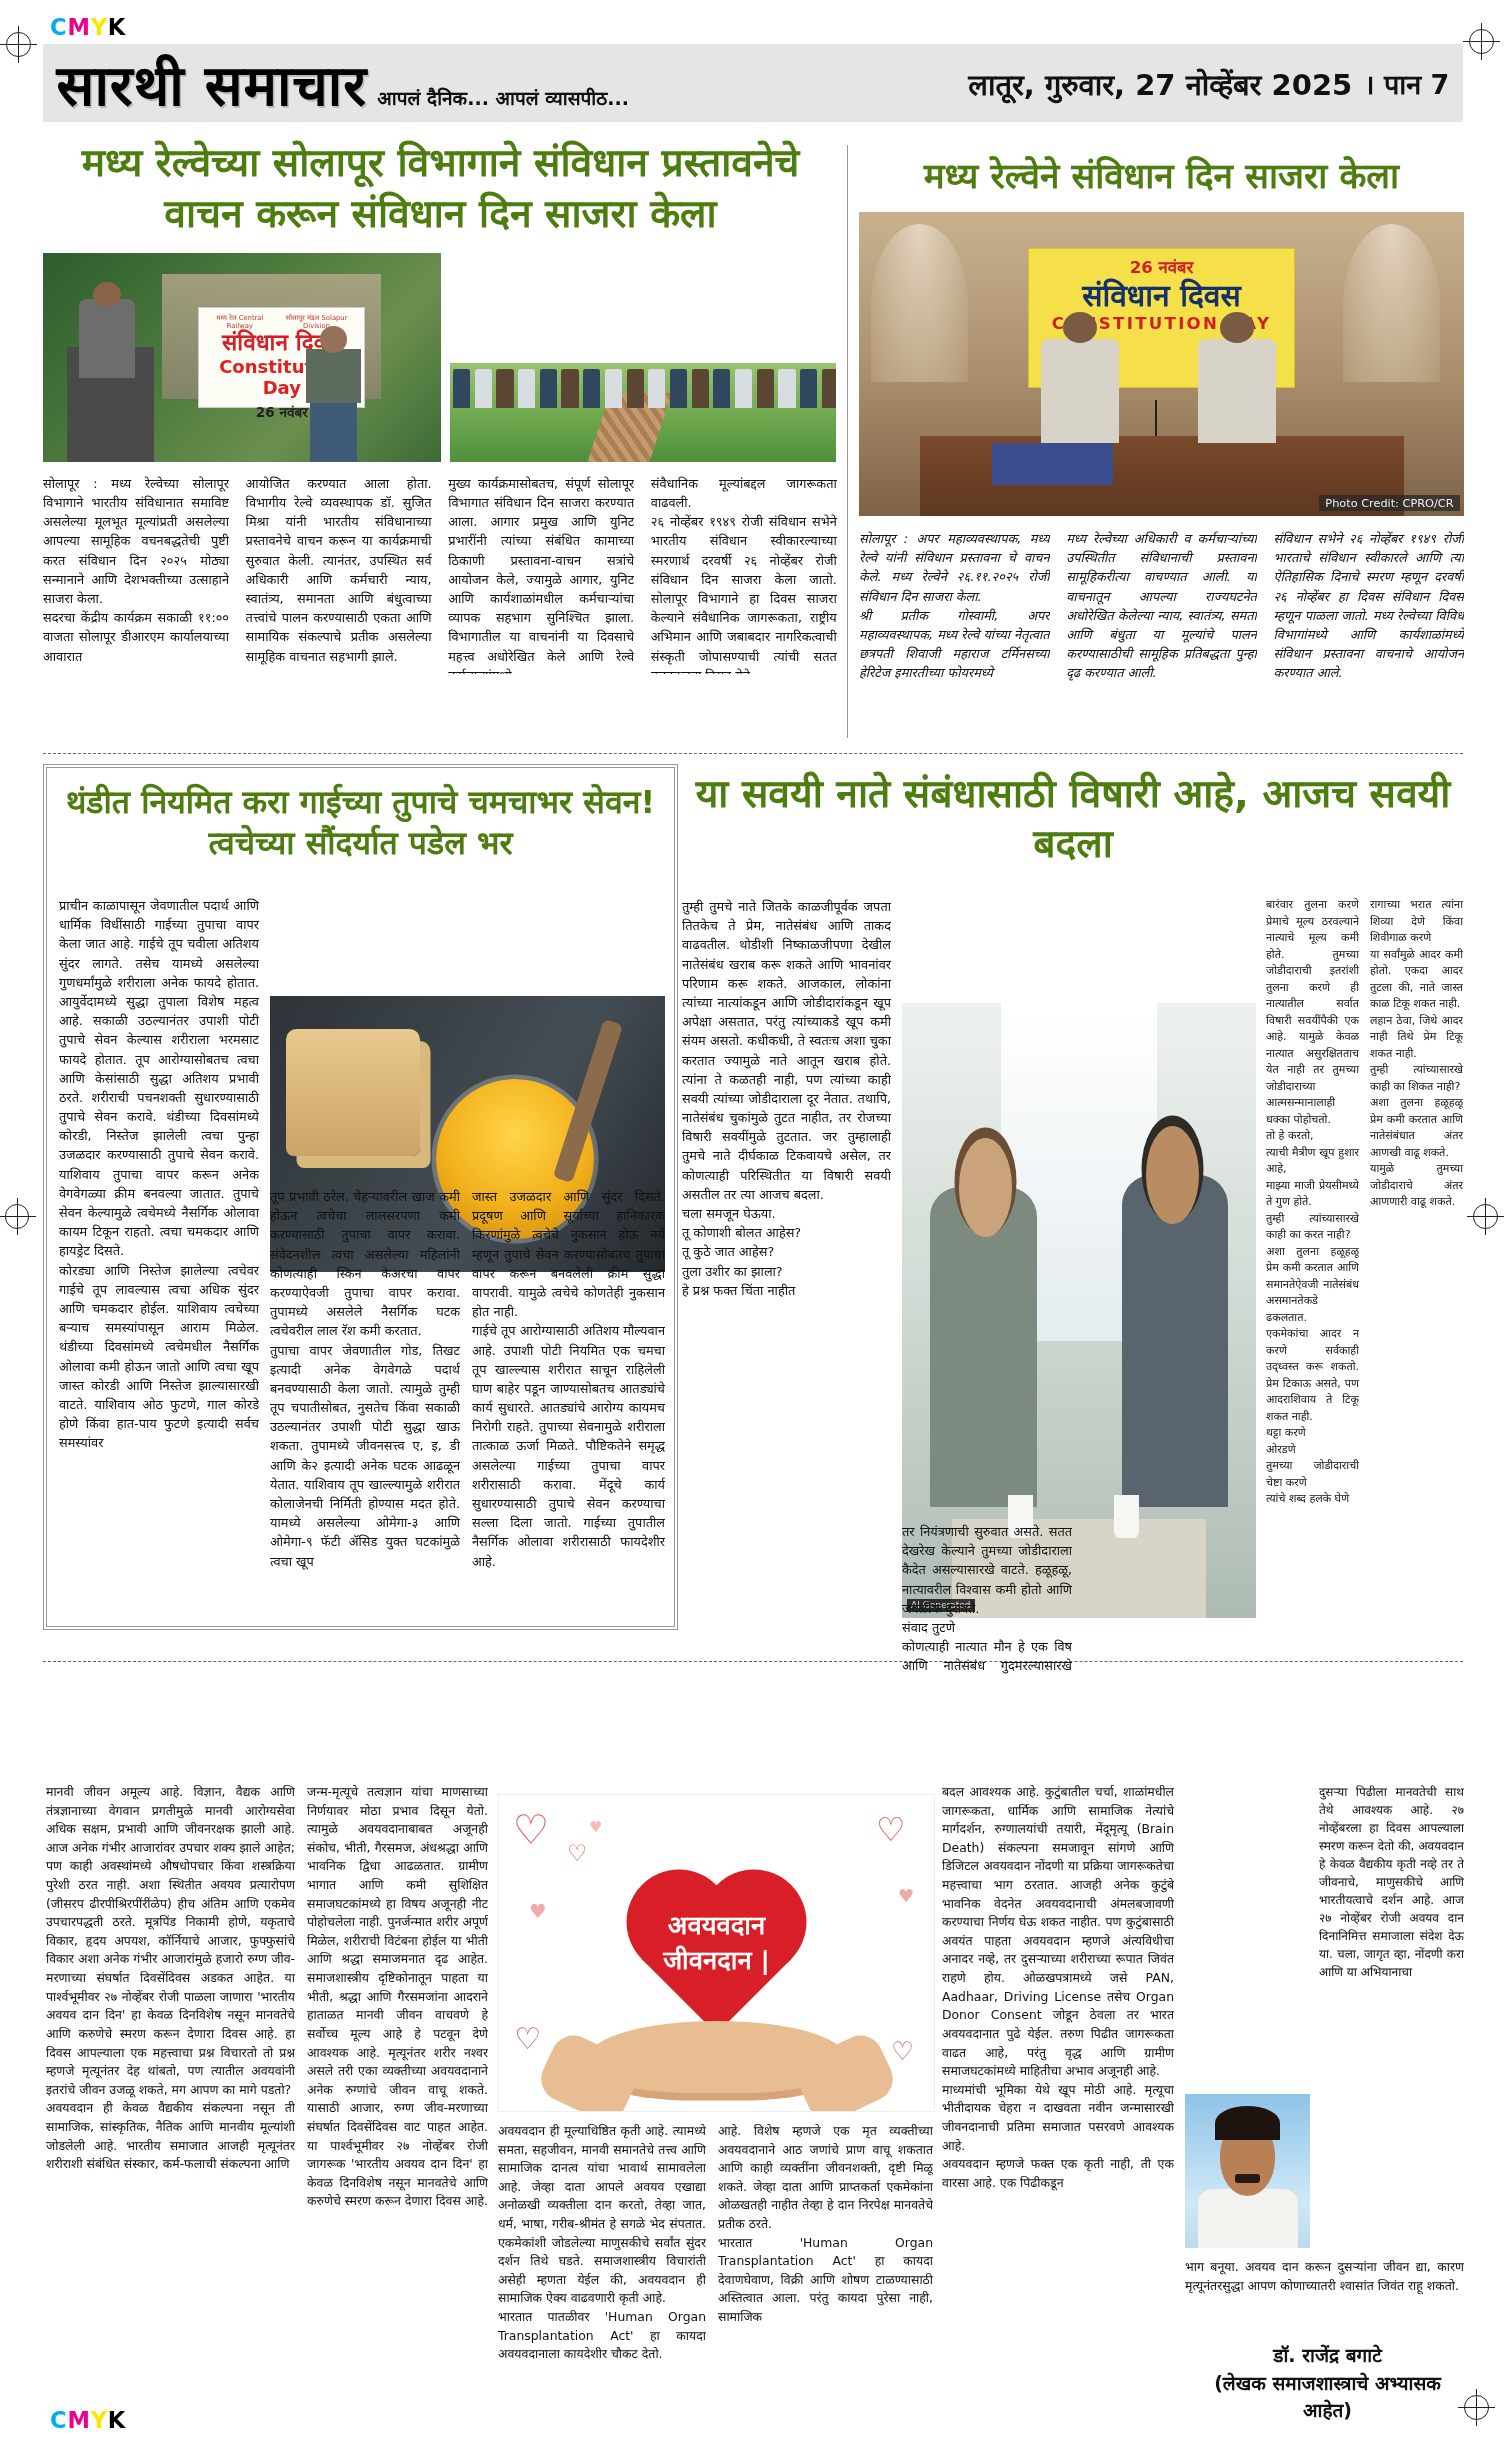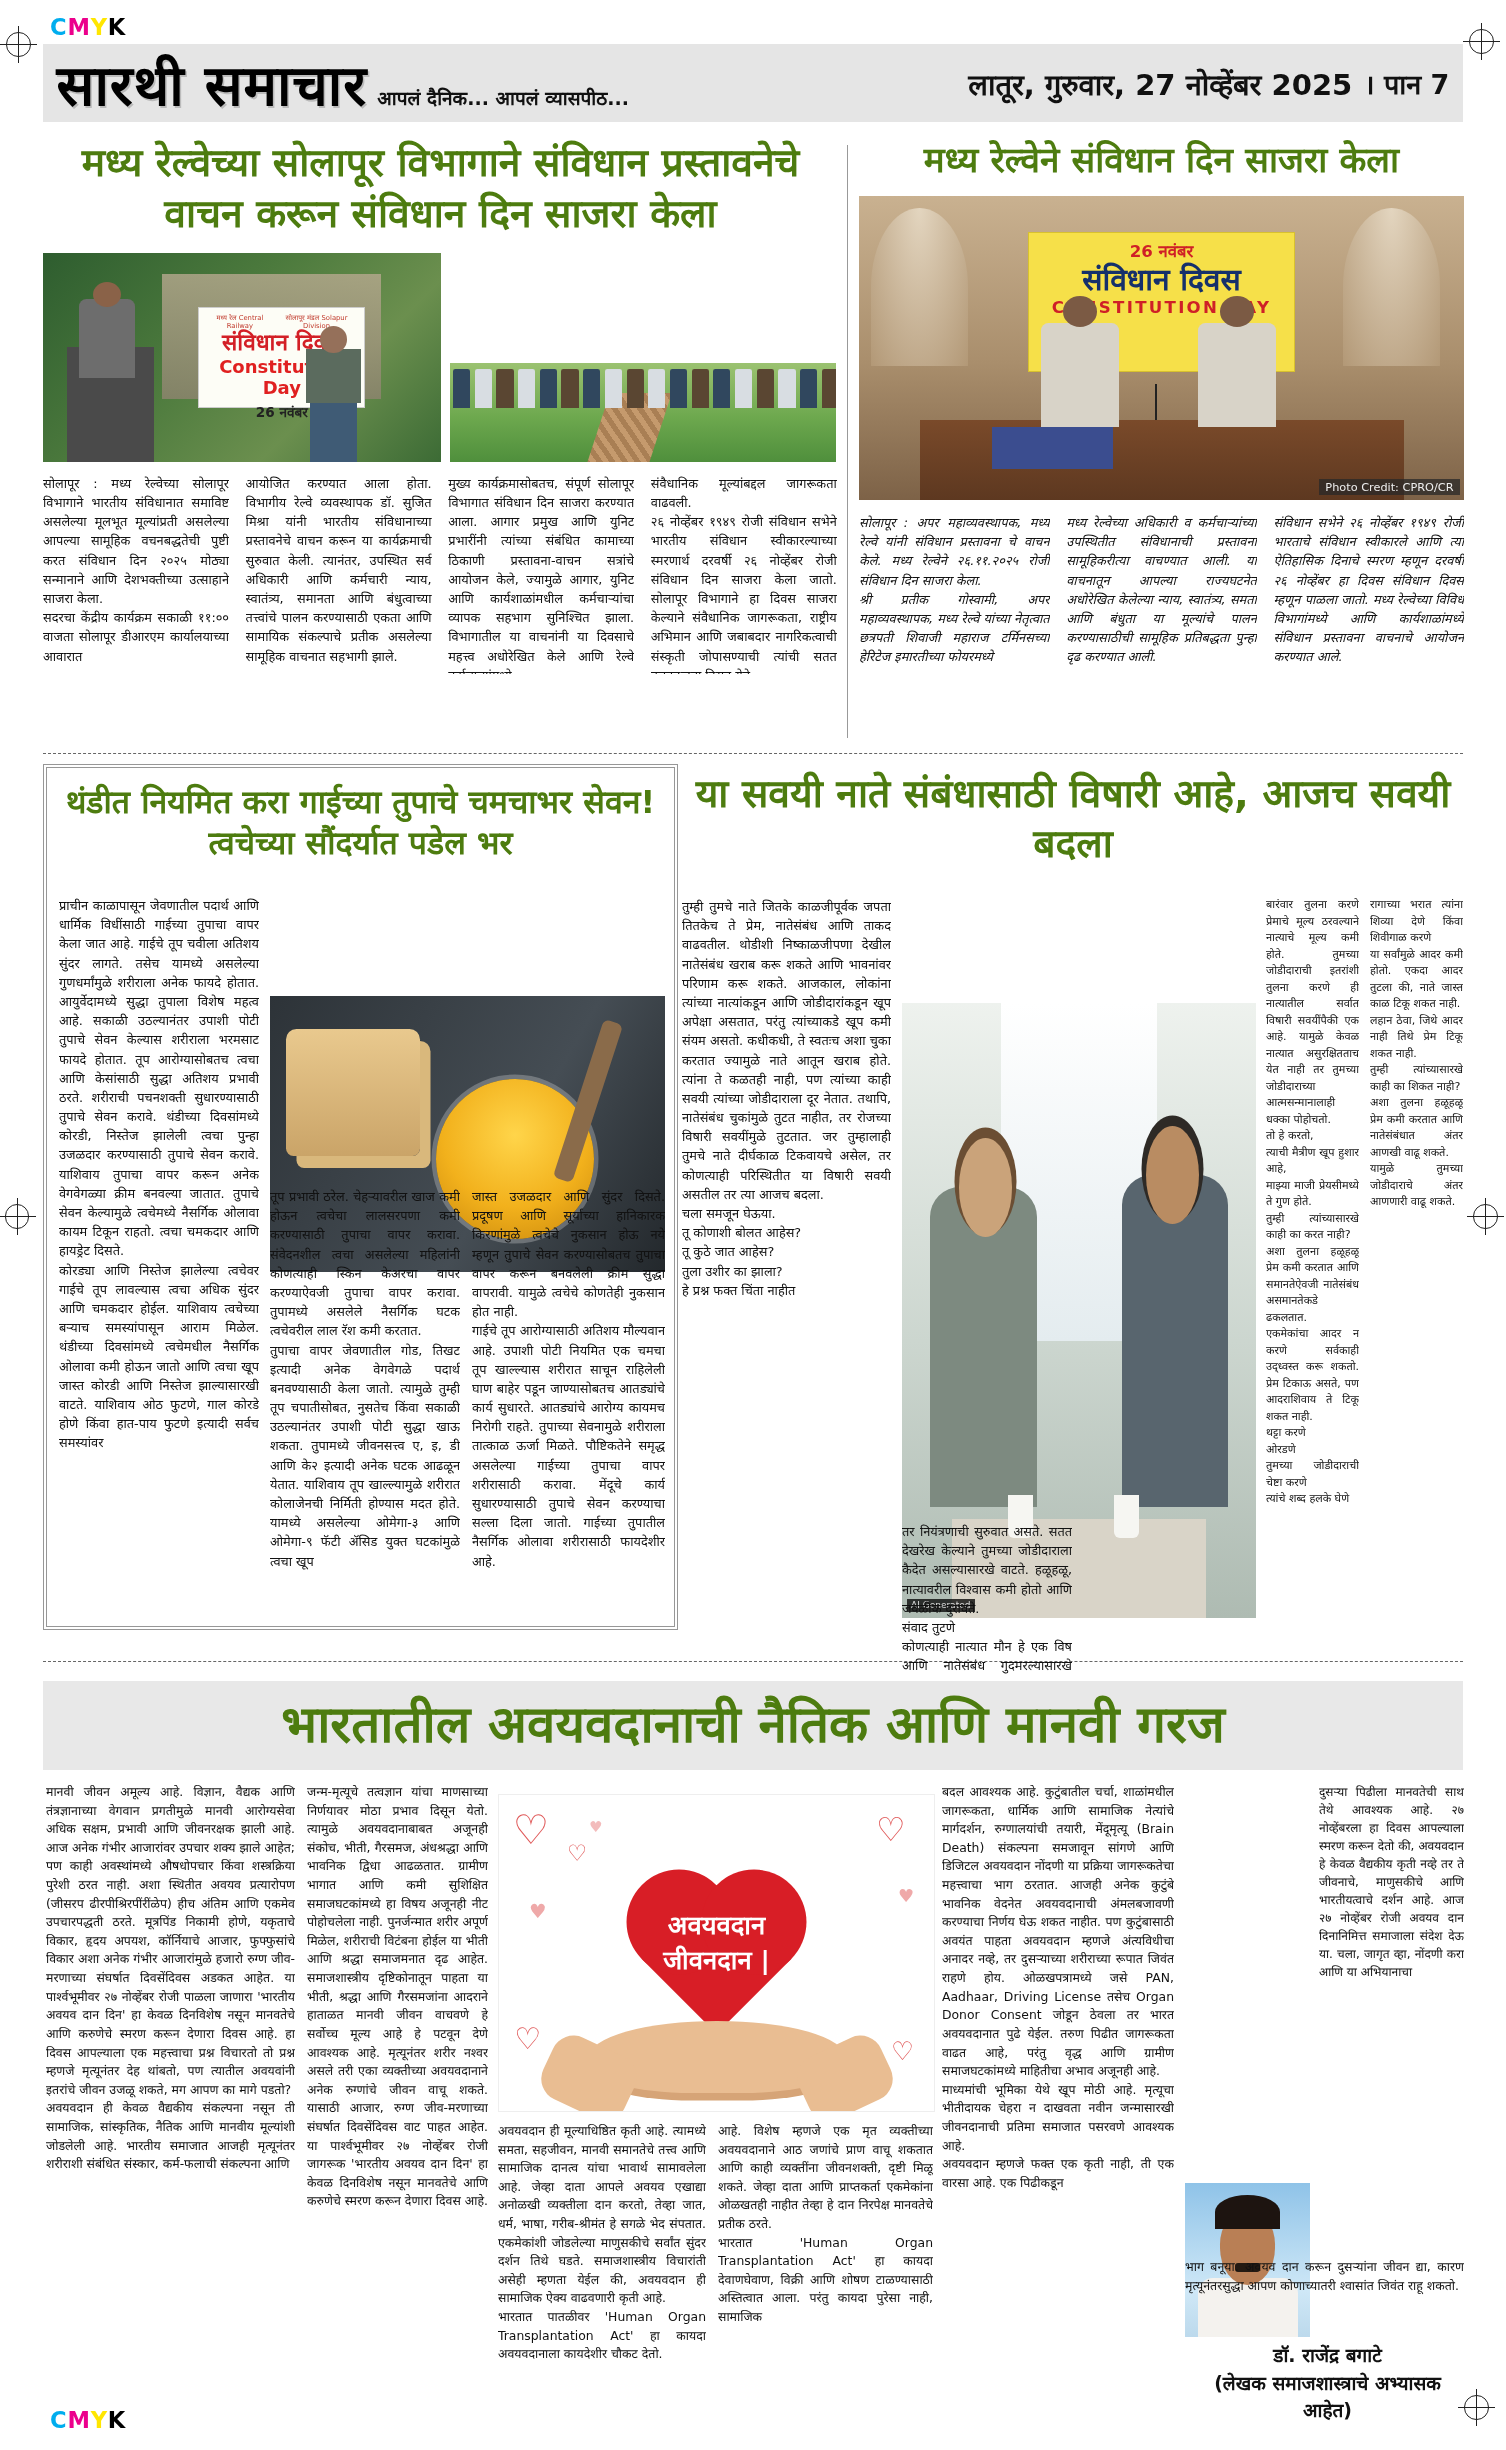--- a/index.html
+++ b/index.html
@@ -165,21 +165,21 @@
     <div class="bodycol" style="width:186px;height:200px;">आयोजित करण्यात आला होता. विभागीय रेल्वे व्यवस्थापक डॉ. सुजित मिश्रा यांनी भारतीय संविधानाच्या प्रस्तावनेचे वाचन करून या कार्यक्रमाची सुरुवात केली. त्यानंतर, उपस्थित सर्व अधिकारी आणि कर्मचारी न्याय, स्वातंत्र्य, समानता आणि बंधुत्वाच्या तत्त्वांचे पालन करण्यासाठी एकता आणि सामायिक संकल्पाचे प्रतीक असलेल्या सामूहिक वाचनात सहभागी झाले.</div>
     <div class="bodycol" style="width:186px;height:200px;">मुख्य कार्यक्रमासोबतच, संपूर्ण सोलापूर विभागात संविधान दिन साजरा करण्यात आला. आगार प्रमुख आणि युनिट प्रभारींनी त्यांच्या संबंधित कामाच्या ठिकाणी प्रस्तावना-वाचन सत्रांचे आयोजन केले, ज्यामुळे आगार, युनिट आणि कार्यशाळांमधील कर्मचाऱ्यांचा व्यापक सहभाग सुनिश्चित झाला. विभागातील या वाचनांनी या दिवसाचे महत्त्व अधोरेखित केले आणि रेल्वे कर्मचाऱ्यांमध्ये</div>
     <div class="bodycol" style="width:186px;height:200px;">संवैधानिक मूल्यांबद्दल जागरूकता वाढवली.
 २६ नोव्हेंबर १९४९ रोजी संविधान सभेने भारतीय संविधान स्वीकारल्याच्या स्मरणार्थ दरवर्षी २६ नोव्हेंबर रोजी संविधान दिन साजरा केला जातो. सोलापूर विभागाने हा दिवस साजरा केल्याने संवैधानिक जागरूकता, राष्ट्रीय अभिमान आणि जबाबदार नागरिकत्वाची संस्कृती जोपासण्याची त्यांची सतत वचनबद्धता दिसून येते.</div>
   </div>
 </section>
 
 <div class="abs vrule" style="left:847px;top:145px;height:593px;"></div>
 
 <section class="abs" style="left:859px;top:138px;width:605px;">
-  <h1 class="headline" style="font-size:35px;margin:0 0 12px 0;">मध्य रेल्वेने संविधान दिन साजरा केला</h1>
+  <h1 class="headline" style="font-size:35px;margin:16px 0 12px 0;">मध्य रेल्वेने संविधान दिन साजरा केला</h1>
   <div class="photo pB" style="width:605px;height:304px;">
     <div class="arch" style="left:2%;"></div>
     <div class="arch" style="left:80%;"></div>
     <div class="banner">
       <div class="b-d">26 नवंबर</div>
       <div class="b-m">संविधान दिवस</div>
       <div class="b-e">CONSTITUTION DAY</div>
     </div>
     <div class="desk"></div>
     <div class="deskpanel"></div>
@@ -259,23 +259,20 @@
 या सर्वांमुळे आदर कमी होतो. एकदा आदर तुटला की, नाते जास्त काळ टिकू शकत नाही.
 लहान ठेवा, जिथे आदर नाही तिथे प्रेम टिकू शकत नाही.
 तुम्ही त्यांच्यासारखे काही का शिकत नाही?
 अशा तुलना हळूहळू प्रेम कमी करतात आणि नातेसंबंधात अंतर आणखी वाढू शकते.
 यामुळे तुमच्या जोडीदाराचे अंतर आणणारी वाढू शकते.</div>
 </section>
 
 <div class="abs hdash" style="left:43px;top:1661px;width:1420px;"></div>
 
 <section class="abs" style="left:43px;top:1681px;width:1420px;height:753px;">
-  <div style="background:#e8e8e8;height:89px;display:flex;align-items:center;justify-content:center;">
-    <h1 class="headline" style="font-size:51px;margin:0;">भारतातील अवयवदानाची नैतिक आणि मानवी गरज</h1>
-  </div>
   <div class="abs bodycol" style="left:3px;top:102px;width:249px;height:642px;font-size:12.4px;">मानवी जीवन अमूल्य आहे. विज्ञान, वैद्यक आणि तंत्रज्ञानाच्या वेगवान प्रगतीमुळे मानवी आरोग्यसेवा अधिक सक्षम, प्रभावी आणि जीवनरक्षक झाली आहे. आज अनेक गंभीर आजारांवर उपचार शक्य झाले आहेत; पण काही अवस्थांमध्ये औषधोपचार किंवा शस्त्रक्रिया पुरेशी ठरत नाही. अशा स्थितीत अवयव प्रत्यारोपण (जीसरप ढीरपीश्रिरपींरींळेप) हीच अंतिम आणि एकमेव उपचारपद्धती ठरते. मूत्रपिंड निकामी होणे, यकृताचे विकार, हृदय अपयश, कॉर्नियाचे आजार, फुफ्फुसांचे विकार अशा अनेक गंभीर आजारांमुळे हजारो रुग्ण जीव-मरणाच्या संघर्षात दिवसेंदिवस अडकत आहेत. या पार्श्वभूमीवर २७ नोव्हेंबर रोजी पाळला जाणारा 'भारतीय अवयव दान दिन' हा केवळ दिनविशेष नसून मानवतेचे आणि करुणेचे स्मरण करून देणारा दिवस आहे. हा दिवस आपल्याला एक महत्त्वाचा प्रश्न विचारतो तो प्रश्न म्हणजे मृत्यूनंतर देह थांबतो, पण त्यातील अवयवांनी इतरांचे जीवन उजळू शकते, मग आपण का मागे पडतो?
 अवयवदान ही केवळ वैद्यकीय संकल्पना नसून ती सामाजिक, सांस्कृतिक, नैतिक आणि मानवीय मूल्यांशी जोडलेली आहे. भारतीय समाजात आजही मृत्यूनंतर शरीराशी संबंधित संस्कार, कर्म-फलाची संकल्पना आणि</div>
   <div class="abs bodycol" style="left:264px;top:102px;width:181px;height:642px;font-size:12.4px;">जन्म-मृत्यूचे तत्वज्ञान यांचा माणसाच्या निर्णयावर मोठा प्रभाव दिसून येतो. त्यामुळे अवयवदानाबाबत अजूनही संकोच, भीती, गैरसमज, अंधश्रद्धा आणि भावनिक द्विधा आढळतात. ग्रामीण भागात आणि कमी सुशिक्षित समाजघटकांमध्ये हा विषय अजूनही नीट पोहोचलेला नाही. पुनर्जन्मात शरीर अपूर्ण मिळेल, शरीराची विटंबना होईल या भीती आणि श्रद्धा समाजमनात दृढ आहेत. समाजशास्त्रीय दृष्टिकोनातून पाहता या भीती, श्रद्धा आणि गैरसमजांना आदराने हाताळत मानवी जीवन वाचवणे हे सर्वोच्च मूल्य आहे हे पटवून देणे आवश्यक आहे. मृत्यूनंतर शरीर नश्वर असले तरी एका व्यक्तीच्या अवयवदानाने अनेक रुग्णांचे जीवन वाचू शकते. यासाठी आजार, रुग्ण जीव-मरणाच्या संघर्षात दिवसेंदिवस वाट पाहत आहेत. या पार्श्वभूमीवर २७ नोव्हेंबर रोजी जागरूक 'भारतीय अवयव दान दिन' हा केवळ दिनविशेष नसून मानवतेचे आणि करुणेचे स्मरण करून देणारा दिवस आहे.</div>
 
   <div class="abs heartpanel" style="left:455px;top:113px;width:435px;height:316px;">
     <span class="mini-heart o" style="left:13.6px;top:10.5px;font-size:41px;"></span>
     <span class="mini-heart o" style="left:68px;top:45px;font-size:22.6px;"></span>
     <span class="mini-heart" style="left:30px;top:105px;font-size:19.6px;color:#efa9a9;"></span>
     <span class="mini-heart o" style="left:377px;top:15px;font-size:33px;"></span>
     <span class="mini-heart" style="left:399px;top:90px;font-size:18px;color:#efa9a9;"></span>

